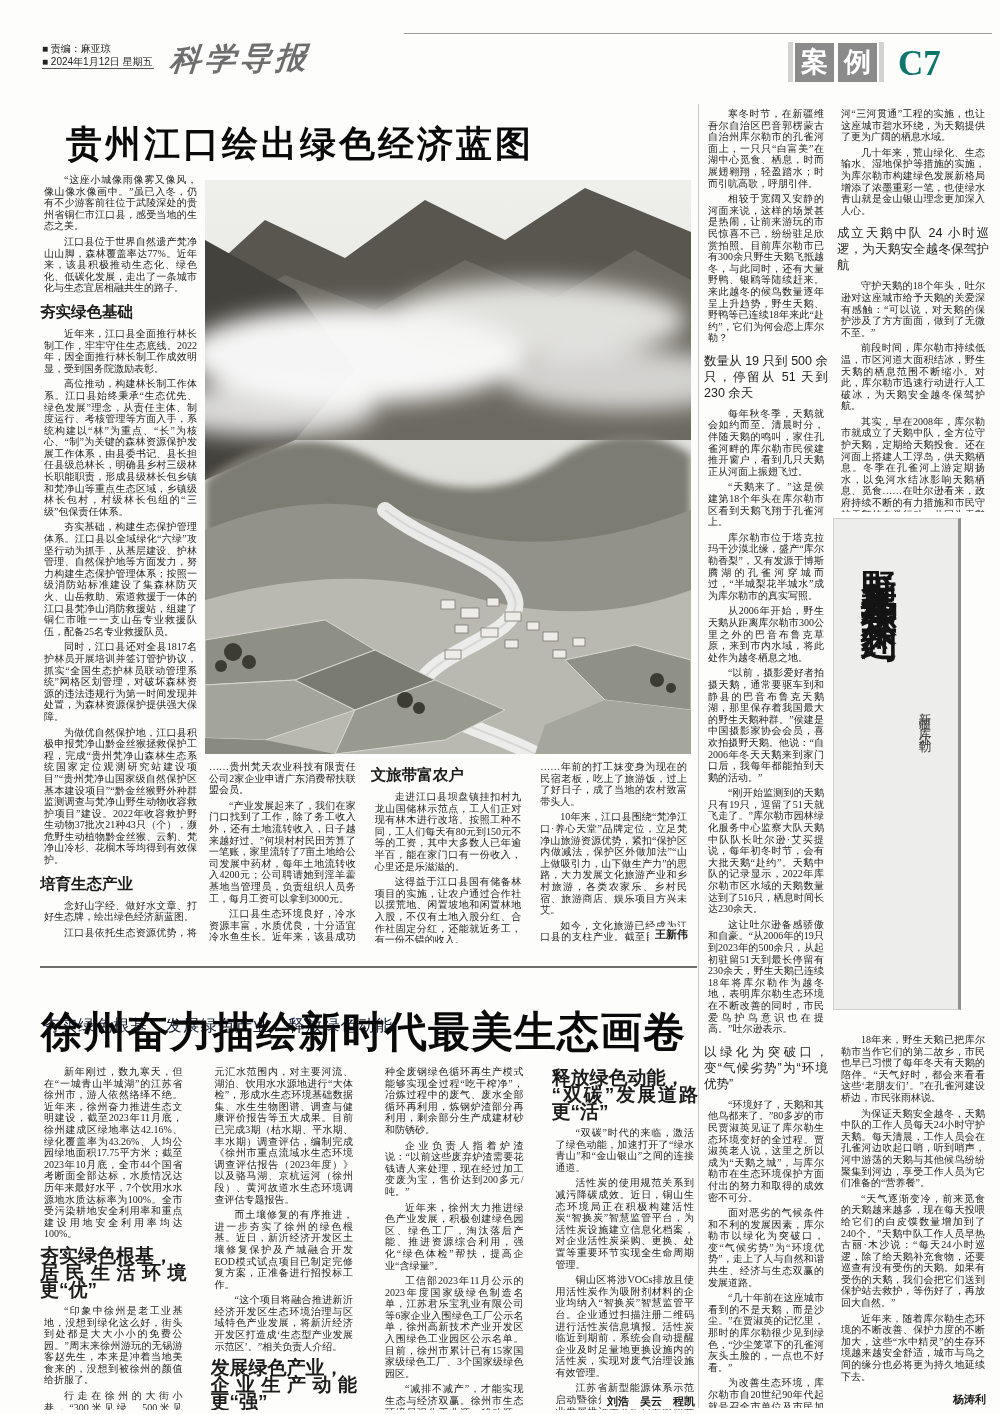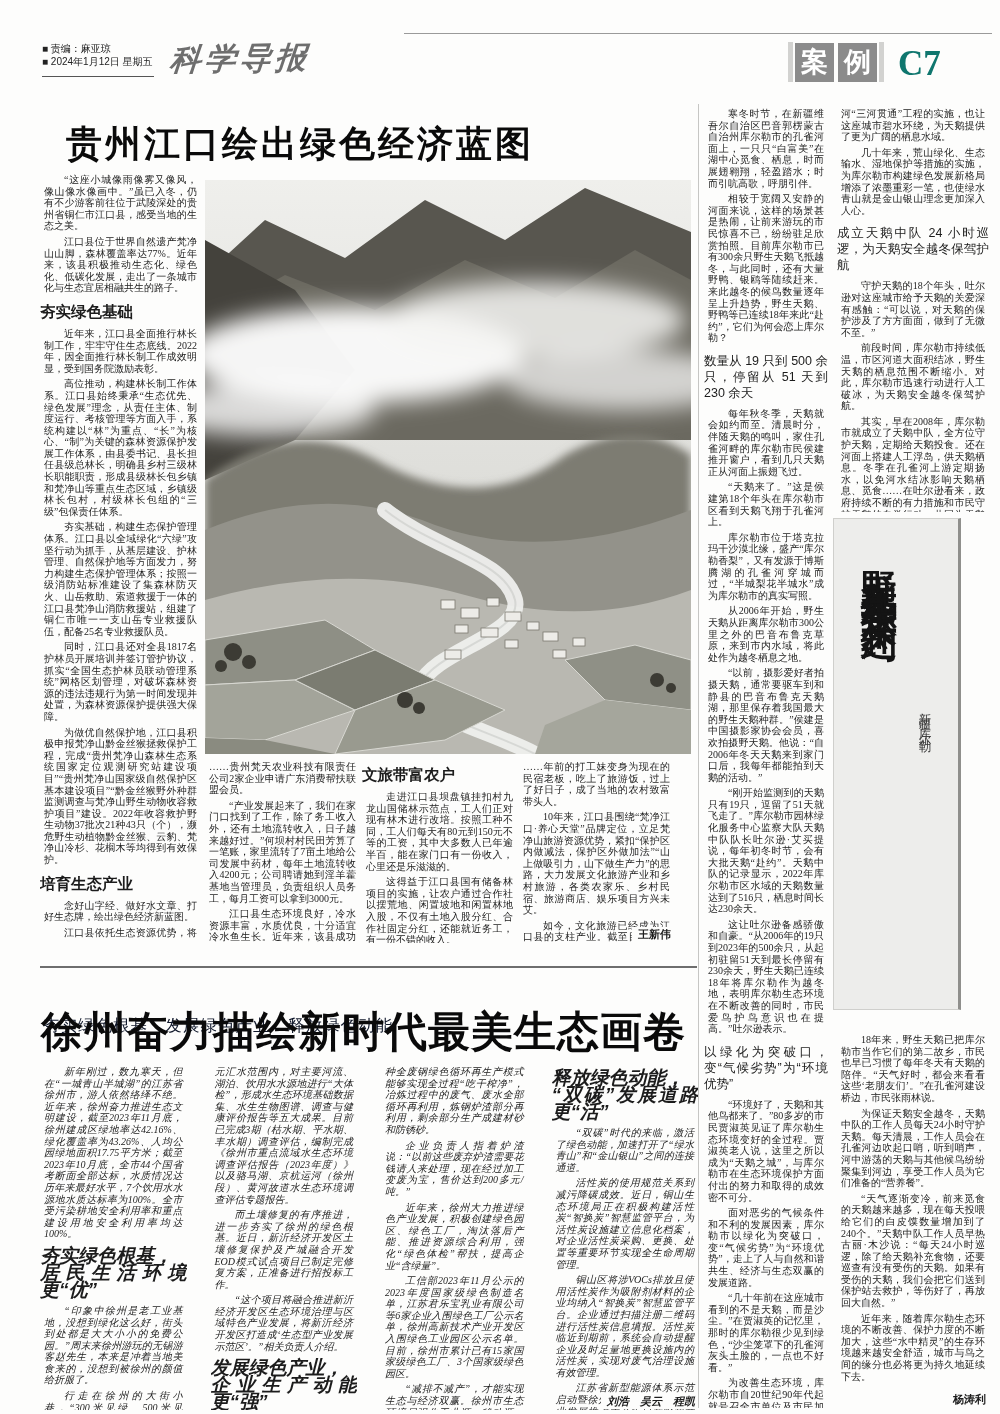--- a/index.html
+++ b/index.html
@@ -1,61 +1,61 @@
 <!DOCTYPE html>
 <html><head>
 <meta charset="utf-8">
 <style>
   html,body{margin:0;padding:0;background:#888;}
   .page{position:relative;width:1000px;height:1414px;background:#fdfdfc;margin:0 auto;
         font-family:"Liberation Serif",serif;color:#1c1c1c;overflow:hidden;}
   
   .top-hairline{position:absolute;left:404px;top:33px;width:588px;height:0;border-top:1.5px solid #9a9a9a;}
-  .meta{position:absolute;left:42px;top:42px;width:112px;padding-bottom:8px;border-bottom:1.5px solid #555;
+  .meta{position:absolute;left:42px;top:42px;width:112px;padding-bottom:0;border-bottom:1.5px solid #555;
         font-family:"Liberation Sans",sans-serif;font-size:10px;line-height:13px;color:#222;white-space:nowrap;}
   .masthead{position:absolute;left:170px;top:38px;font-size:31px;font-weight:700;font-style:italic;
         color:#6e6e6e;letter-spacing:4px;transform:skewX(-6deg) rotate(-1deg);font-family:"Liberation Serif",serif;}
   .badge-wrap{position:absolute;left:788px;top:42px;height:40px;display:flex;align-items:center;}
   .badge-bar{width:5px;height:40px;background:#d2d2d0;}
   .badge-sq{width:39px;height:39px;background:#8b8b8b;color:#fff;font-family:"Liberation Sans",sans-serif;
         font-weight:700;font-size:27px;display:flex;align-items:center;justify-content:center;margin:0 2px;}
   .pageno{position:absolute;left:898px;top:44px;font-family:"Liberation Serif",serif;font-weight:700;font-size:35px;color:#0f766e;}
   
   .headline1{position:absolute;left:66px;top:120px;width:630px;font-family:"Liberation Sans",sans-serif;
         font-weight:700;font-size:36px;letter-spacing:3px;color:#0a0a0a;white-space:nowrap;}
   .colbox{position:absolute;overflow:hidden;text-align:justify;}
   .para{margin:4px;text-indent:2em;font-size:10px;line-height:11.6px;}
   .para.noind{text-indent:0;}
   .sub-lg{margin:9px 0 7px;font-family:"Liberation Sans",sans-serif;font-weight:700;font-size:15.5px;line-height:18px;text-indent:0;}
   .sub-sm{margin:9px 0 7px;font-family:"Liberation Sans",sans-serif;font-weight:400;font-size:12.5px;line-height:16px;text-indent:0;}
   .sub-2l{margin:7px 0 7px;font-family:"Liberation Sans",sans-serif;font-weight:700;font-size:19px;line-height:17px;text-indent:0;white-space:pre-line;}
   .left-col{left:40px;top:170px;width:161px;height:768px;}
   .photo{position:absolute;left:205px;top:180px;width:486px;height:574px;background:#d8d8d5;overflow:hidden;}
-  .below-photo{position:absolute;left:205px;top:757px;width:486px;height:186px;display:flex;gap:2px;}
+  .below-photo{position:absolute;left:205px;top:757px;width:486px;height:186px;display:flex;gap:11px;}
   .bp-col{width:155px;overflow:hidden;text-align:justify;position:relative;}
   .byline{font-weight:700;font-size:11px;text-align:left;}
   .byline.abs{position:absolute;right:3px;bottom:1px;background:#fdfdfc;padding-left:6px;}
   
   .v-rule{position:absolute;left:698px;top:104px;width:0;height:1304px;border-left:1px solid #c6c6c4;}
   .swan-a{left:704px;top:104px;width:124px;height:1304px;}
   .swan-b1{left:837px;top:104px;width:152px;height:408px;}
   .swan-b2{left:837px;top:1030px;width:152px;height:378px;}
   .graybox{position:absolute;left:833px;top:518px;width:124px;height:490px;background:#ededeb;
         border:1px solid #cfcfcc;border-right:3px solid #8f8f8c;}
   .v-title{position:absolute;left:20px;top:24px;height:452px;writing-mode:vertical-rl;
         font-family:"Liberation Serif",serif;font-weight:700;font-size:36px;letter-spacing:5px;color:#141414;}
   .v-dateline{position:absolute;left:82px;top:183px;writing-mode:vertical-rl;font-size:12.5px;
         letter-spacing:7px;color:#333;font-family:"Liberation Sans",sans-serif;}
   
   .xz-rule{position:absolute;left:40px;top:966px;width:657px;height:0;border-top:2px solid #6e6e6e;}
   .kicker{position:absolute;left:43px;top:979px;font-family:"Liberation Sans",sans-serif;
         font-size:16.5px;letter-spacing:1px;color:#0f172a;margin-top:36px;}
   .headline2{position:absolute;left:41px;top:1004px;width:650px;font-family:"Liberation Serif",serif;
         font-weight:700;font-size:42px;letter-spacing:1px;color:#0a0a0a;white-space:nowrap;}
-  .xz-cols{position:absolute;left:40px;top:1062px;width:658px;height:348px;display:flex;gap:24px;font-style:italic;}
+  .xz-cols{position:absolute;left:40px;top:1062px;width:658px;height:348px;display:flex;gap:24px;}
   .xz-col{width:155px;overflow:hidden;text-align:justify;position:relative;}
 </style>
 </head>
 <body>
 
 <div class="page">
 
   <div class="top-hairline"></div>
   <div class="meta">
     <div>■ 责编：麻亚琼</div>

